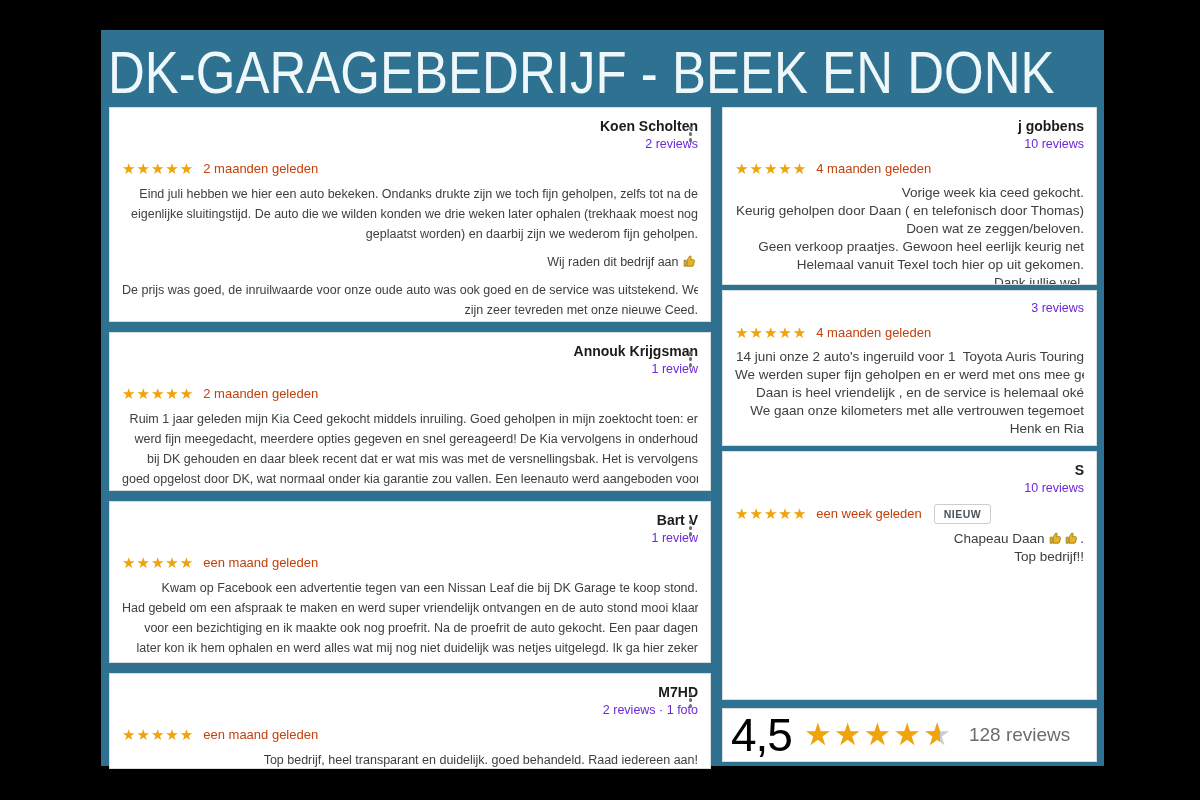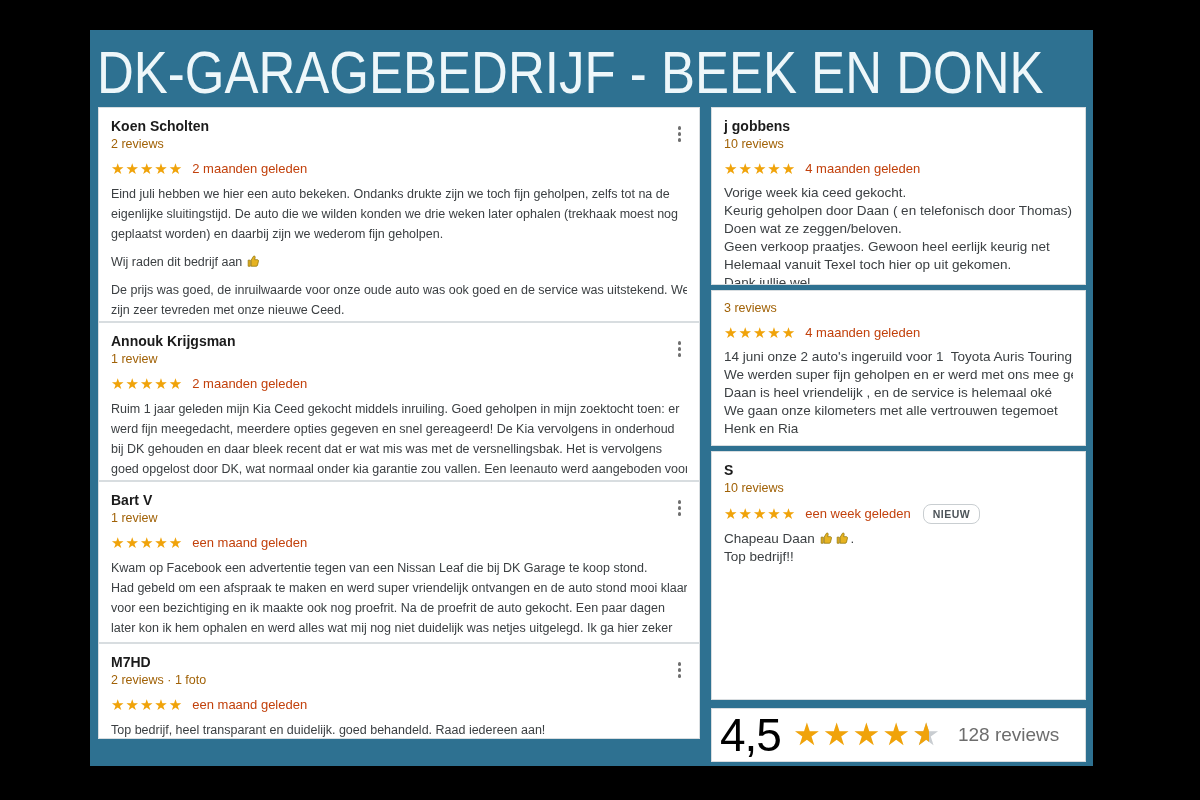--- a/index.html
+++ b/index.html
@@ -1,46 +1,46 @@
 <!DOCTYPE html>
 <html><head>
 <meta charset="utf-8">
 <style>
   html,body{margin:0;padding:0}
   body{
     width:1200px;height:800px;background:#000;position:relative;overflow:hidden;
     font-family:"Liberation Sans", sans-serif;
   }
-  .frame{position:absolute;left:90px;top:30px;width:1003px;height:736px;background:#2e7191;}
+  .frame{position:absolute;left:101px;top:30px;width:1003px;height:736px;background:#2e7191;text-align:right;}
   .title{
     position:absolute;left:7px;top:8px;margin:0;color:#eef7fa;font-weight:400;
     font-size:60px;line-height:69px;white-space:nowrap;
     transform:scaleX(.85);transform-origin:0 0;
   }
-  .col{position:absolute;display:flex;flex-direction:column;gap:0}
+  .col{position:absolute;display:flex;flex-direction:column;gap:10px}
   .col-left{left:8px;top:77px;width:602px}
   .col-right{left:621px;top:77px;width:375px;gap:5px}
   .card{
     background:#fff;border:1px solid #d8dde0;box-sizing:border-box;
     padding:8px 12px;position:relative;overflow:hidden;flex:none;
   }
   .col-left  article.card:nth-of-type(1){height:215px}
   .col-left  article.card:nth-of-type(2){height:159px}
   .col-left  article.card:nth-of-type(3){height:162px}
   .col-left  article.card:nth-of-type(4){height:96px}
   .col-right article.card:nth-of-type(1){height:178px}
   .col-right article.card:nth-of-type(2){height:156px}
   .col-right article.card:nth-of-type(3){height:249px}
   .name{font-size:14px;font-weight:bold;color:#1b1b1b;margin:2px 0 0;line-height:17px}
-  .meta{font-size:12.5px;color:#a16207;line-height:17px;margin-top:1px}
+  .meta{font-size:12.5px;color:#6d28d9;line-height:17px;margin-top:1px}
   .starrow{display:flex;align-items:center;margin-top:7px;line-height:18px}
   .stars{color:#f0a30a;font-size:15px;letter-spacing:1px}
   .date{color:#c2410c;font-size:13px;margin-left:9px}
   .badge{
-    display:none;border:1px solid #c9ced1;border-radius:8px;color:#4c5358;
+    display:none;border:1px solid #c9ced1;border-radius:3px;color:#4c5358;
     font-weight:bold;font-size:10.5px;line-height:12px;padding:3px 9px;margin-left:12px;
     letter-spacing:.5px;background:#fff;
   }
   .badge.show{display:inline-block}
   .body{margin-top:6px;color:#3c4043}
   .col-left  .body{font-size:12.5px}
   .col-right .body{font-size:13.5px}
   .para{white-space:pre;overflow:hidden}
   .col-left  .para{line-height:20px;margin-bottom:8px}
   .col-left  .para:last-child{margin-bottom:0}

